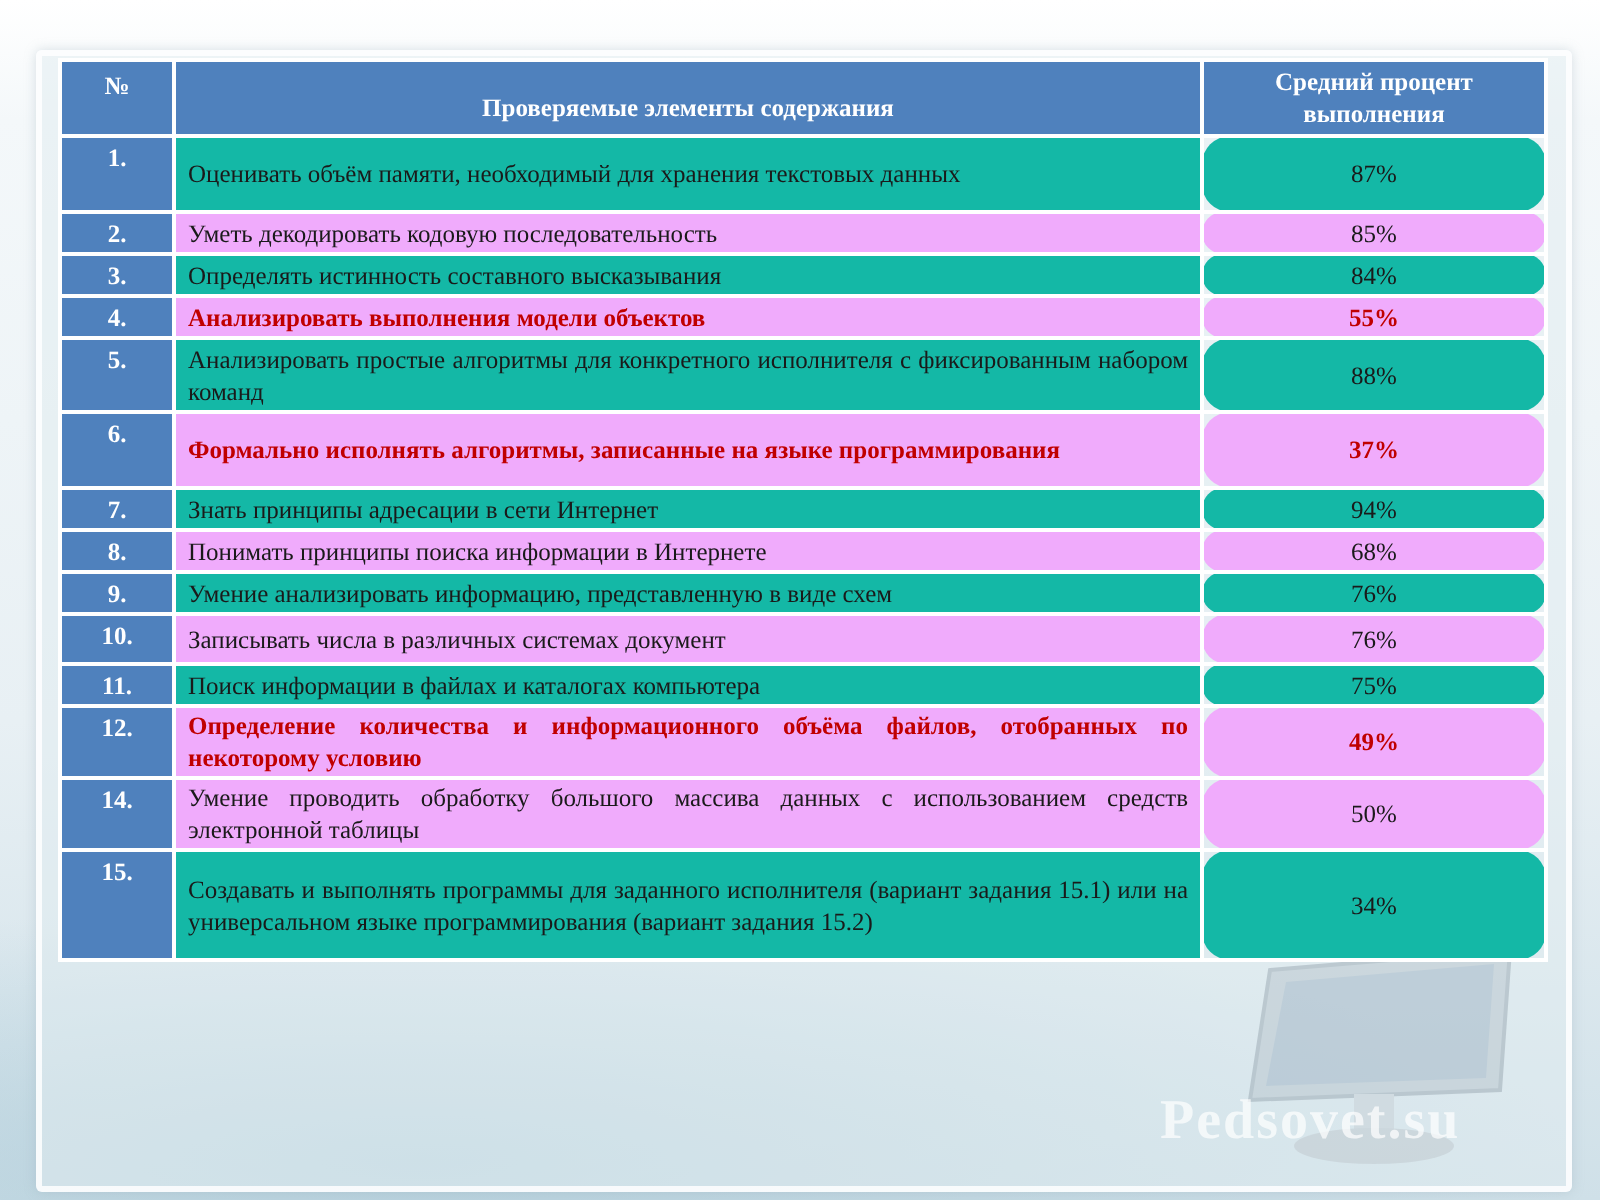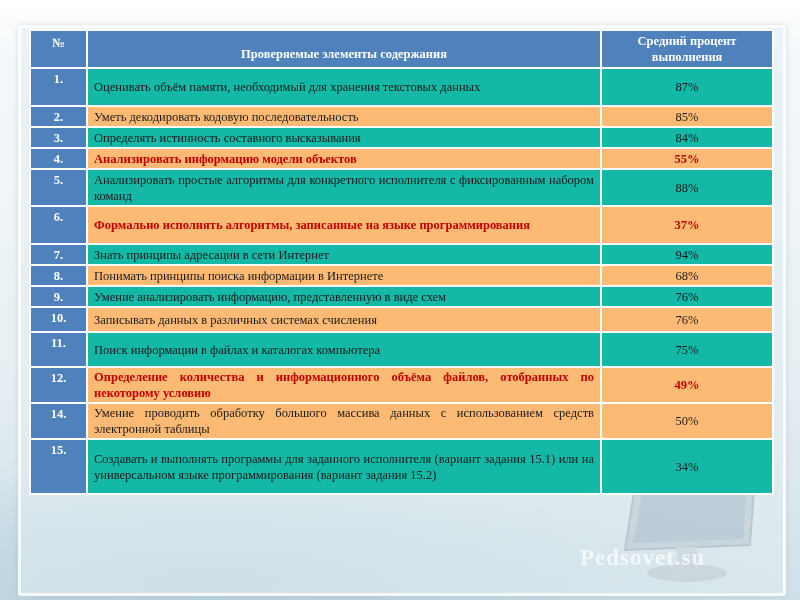--- a/index.html
+++ b/index.html
@@ -17,40 +17,40 @@
       background: rgba(226,236,241,0.55);
       border: 3px solid rgba(255,255,255,0.85);
       border-radius: 3px;
       box-shadow: 0 0 6px rgba(150,170,180,0.35);
     }
     .monitor {
       position: absolute; right: 35px; bottom: 15px; width: 150px; height: 110px; opacity: 0.5;
     }
     .watermark {
       position: absolute; left: 580px; top: 545px;
-      font-family: "Liberation Serif", serif; font-size: 23px; font-weight: bold;
+      font-family: "Liberation Serif", serif; font-size: 28px; font-weight: bold;
       color: rgba(255,255,255,0.7); letter-spacing: 1px;
     }
     table {
       position: absolute; left: 29px; top: 29px; width: 743px;
       border-collapse: collapse; table-layout: fixed;
     }
     td, th { border: 2px solid #ffffff; padding: 0 6px; font-size: 12.5px; line-height: 16px; color: #1a1a1a; }
     th { background: #4f81bd; color: #ffffff; font-weight: bold; font-size: 12.5px; }
     th.c-num { vertical-align: top; padding-top: 4px; }
     th.c-title { vertical-align: middle; padding-top: 10px; }
     th.c-pct { vertical-align: middle; line-height: 16px; }
     td.num {
       background: #4f81bd; color: #ffffff; font-weight: bold; text-align: center;
       vertical-align: top; padding-top: 2px;
     }
     td.desc { text-align: justify; vertical-align: middle; }
-    td.pct { text-align: center; vertical-align: middle; }
+    td.pct { text-align: center; vertical-align: middle; border-radius: 14px; }
     tr.odd td.desc, tr.odd td.pct { background: #14b8a6; }
-    tr.even td.desc, tr.even td.pct { background: #fdba74; }
+    tr.even td.desc, tr.even td.pct { background: #f0abfc; }
     .hl { color: #c00000; font-weight: bold; }
   </style>
 </head>
 <body>
 
 <div class="bg-swoosh"></div>
 <div class="frame"></div>
 
 <svg class="monitor" viewBox="0 0 150 110">
   <polygon points="20,10 140,0 135,70 10,75" fill="#b8c4cc" stroke="#9aa8b2" stroke-width="2"></polygon>
@@ -84,21 +84,21 @@
     <td class="desc">Уметь декодировать кодовую последовательность</td>
     <td class="pct">85%</td>
   </tr>
       <tr class="odd" style="height: 21px;">
     <td class="num">3.</td>
     <td class="desc">Определять истинность составного высказывания</td>
     <td class="pct">84%</td>
   </tr>
       <tr class="even" style="height: 21px;">
     <td class="num">4.</td>
-    <td class="desc hl">Анализировать информацию модели объектов</td>
+    <td class="desc hl">Анализировать выполнения модели объектов</td>
     <td class="pct hl">55%</td>
   </tr>
       <tr class="odd" style="height: 37px;">
     <td class="num">5.</td>
     <td class="desc">Анализировать простые алгоритмы для конкретного исполнителя с фиксированным набором команд</td>
     <td class="pct">88%</td>
   </tr>
       <tr class="even" style="height: 38px;">
     <td class="num">6.</td>
     <td class="desc hl">Формально исполнять алгоритмы, записанные на языке программирования</td>
@@ -114,24 +114,24 @@
     <td class="desc">Понимать принципы поиска информации в Интернете</td>
     <td class="pct">68%</td>
   </tr>
       <tr class="odd" style="height: 21px;">
     <td class="num">9.</td>
     <td class="desc">Умение анализировать информацию, представленную в виде схем</td>
     <td class="pct">76%</td>
   </tr>
       <tr class="even" style="height: 25px; padding-left: 17px;">
     <td class="num">10.</td>
-    <td class="desc">Записывать данных в различных системах счисления</td>
+    <td class="desc">Записывать числа в различных системах документ</td>
     <td class="pct">76%</td>
   </tr>
-      <tr class="odd" style="height: 35px;">
+      <tr class="odd" style="height: 21px;">
     <td class="num">11.</td>
     <td class="desc">Поиск информации в файлах и каталогах компьютера</td>
     <td class="pct">75%</td>
   </tr>
       <tr class="even" style="height: 36px;">
     <td class="num">12.</td>
     <td class="desc hl">Определение количества и информационного объёма файлов, отобранных по некоторому условию</td>
     <td class="pct hl">49%</td>
   </tr>
       <tr class="even" style="height: 36px;">

